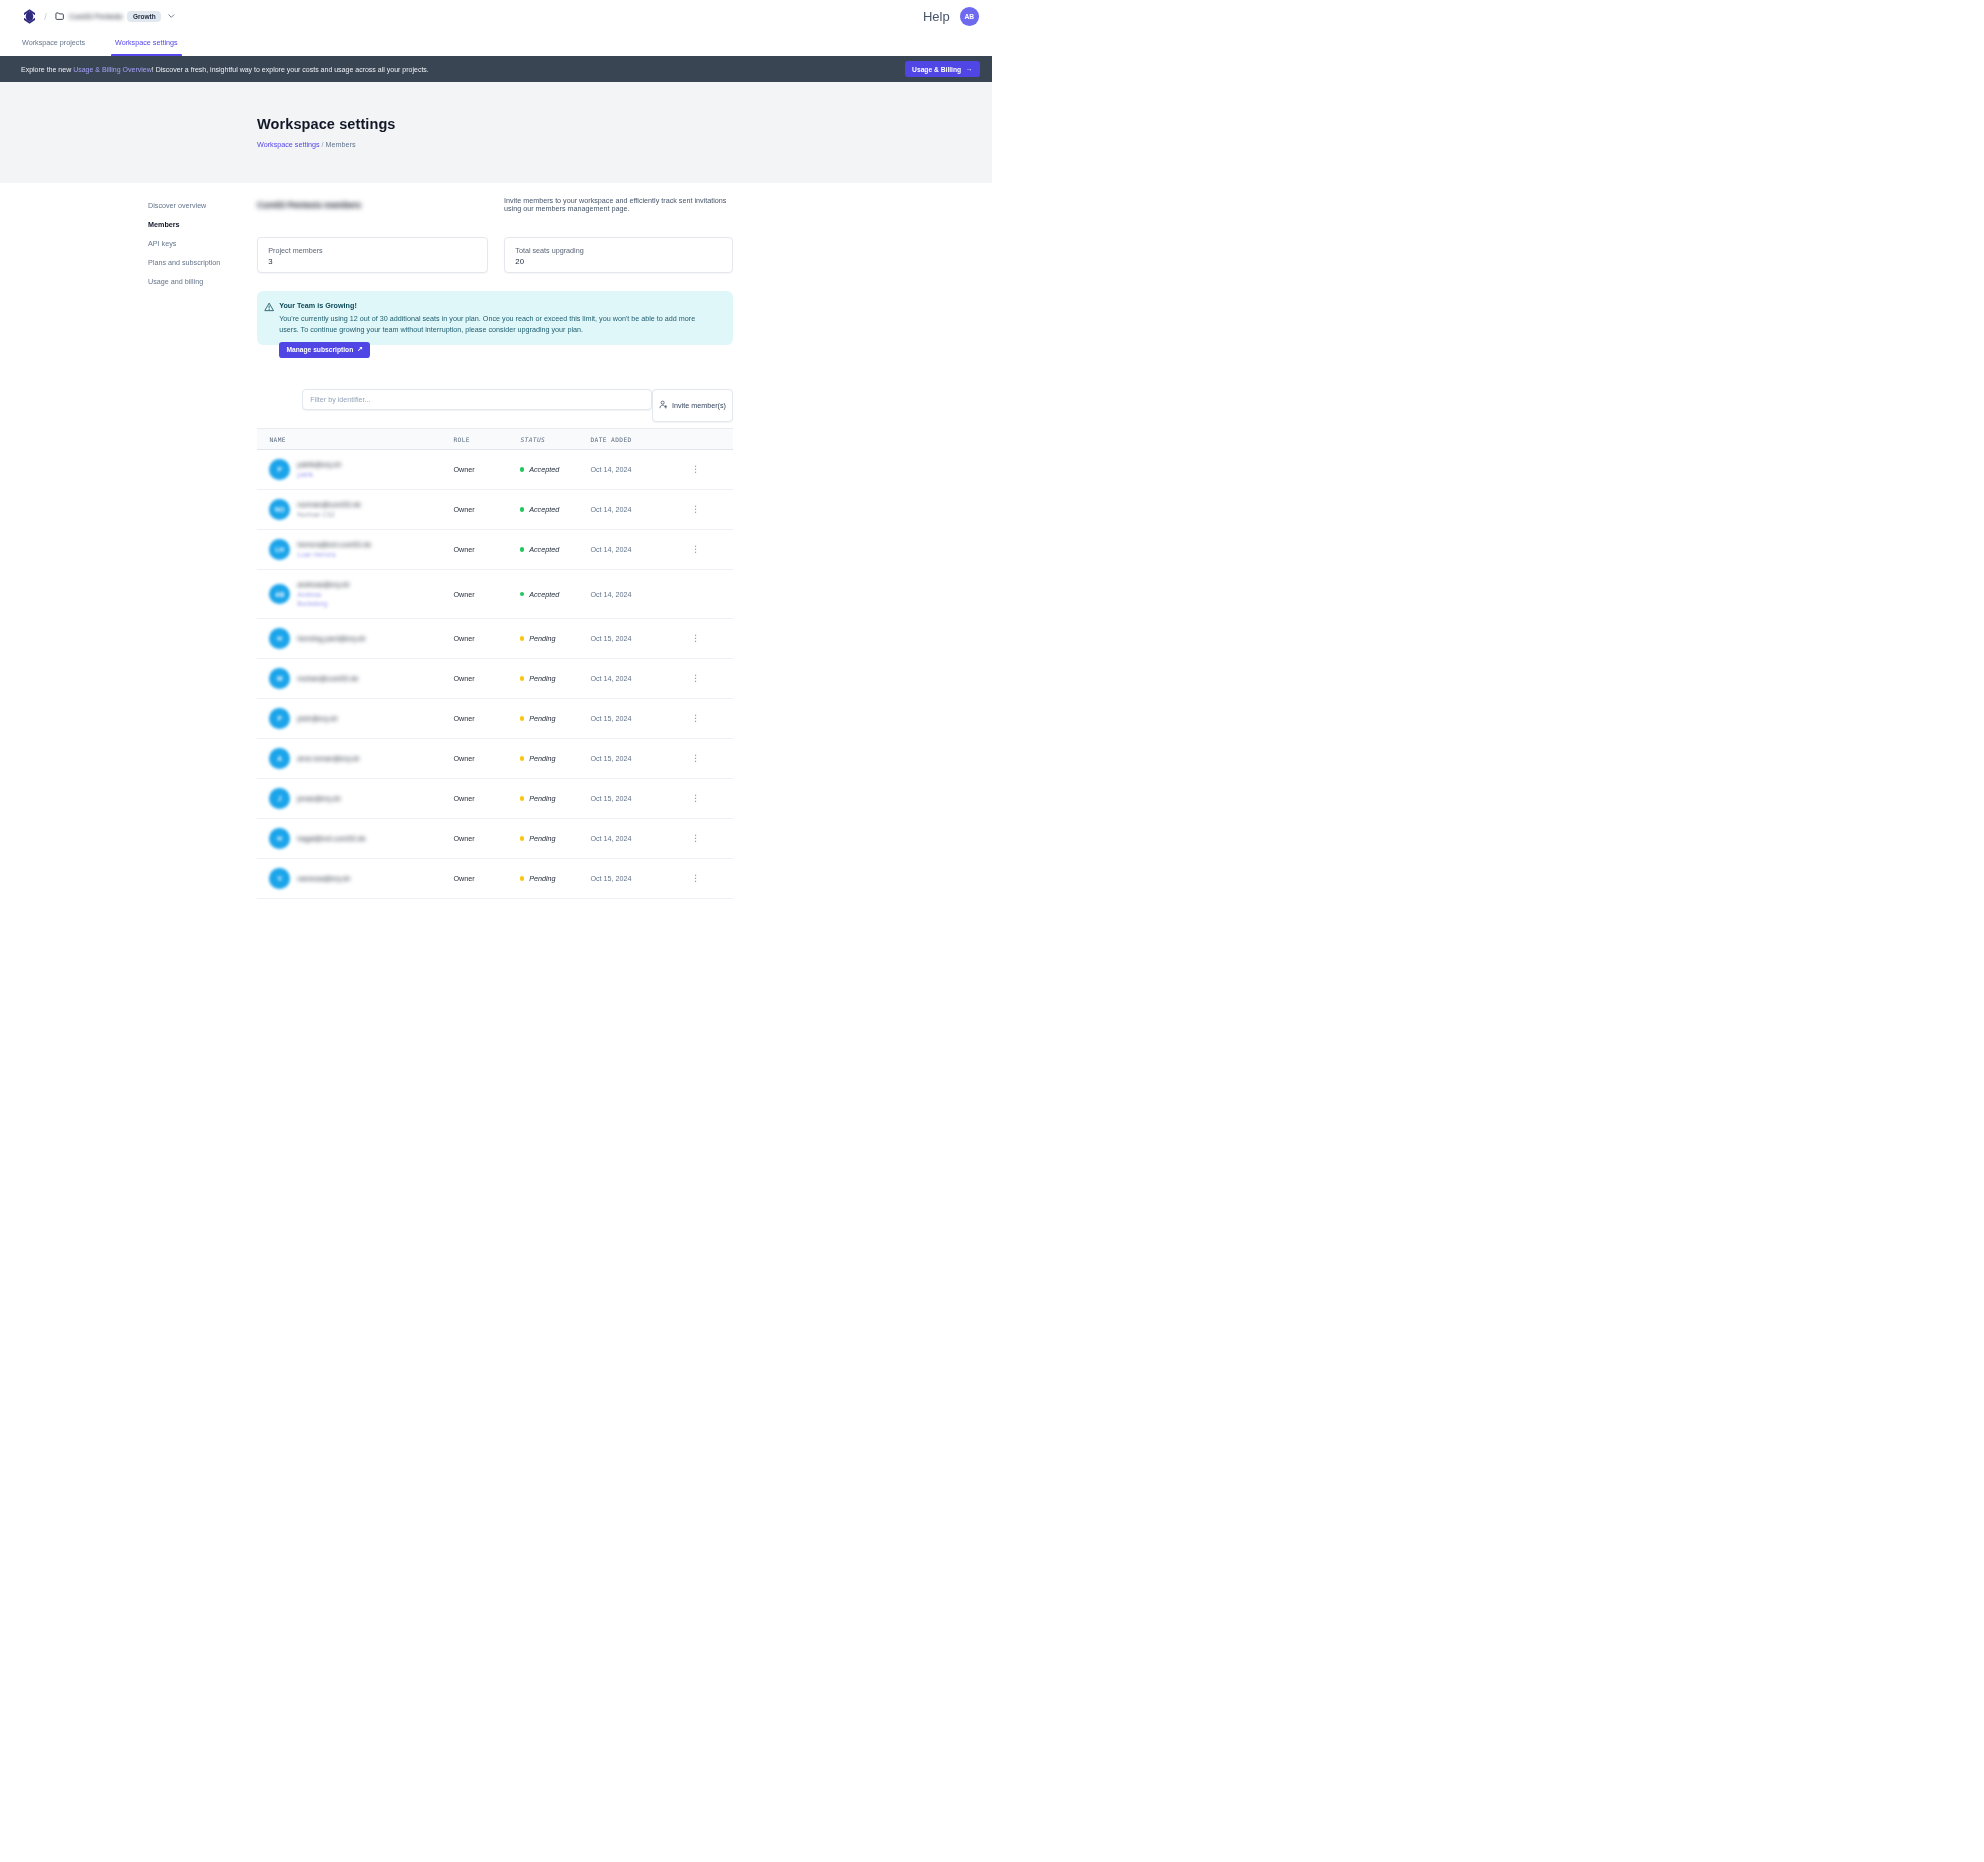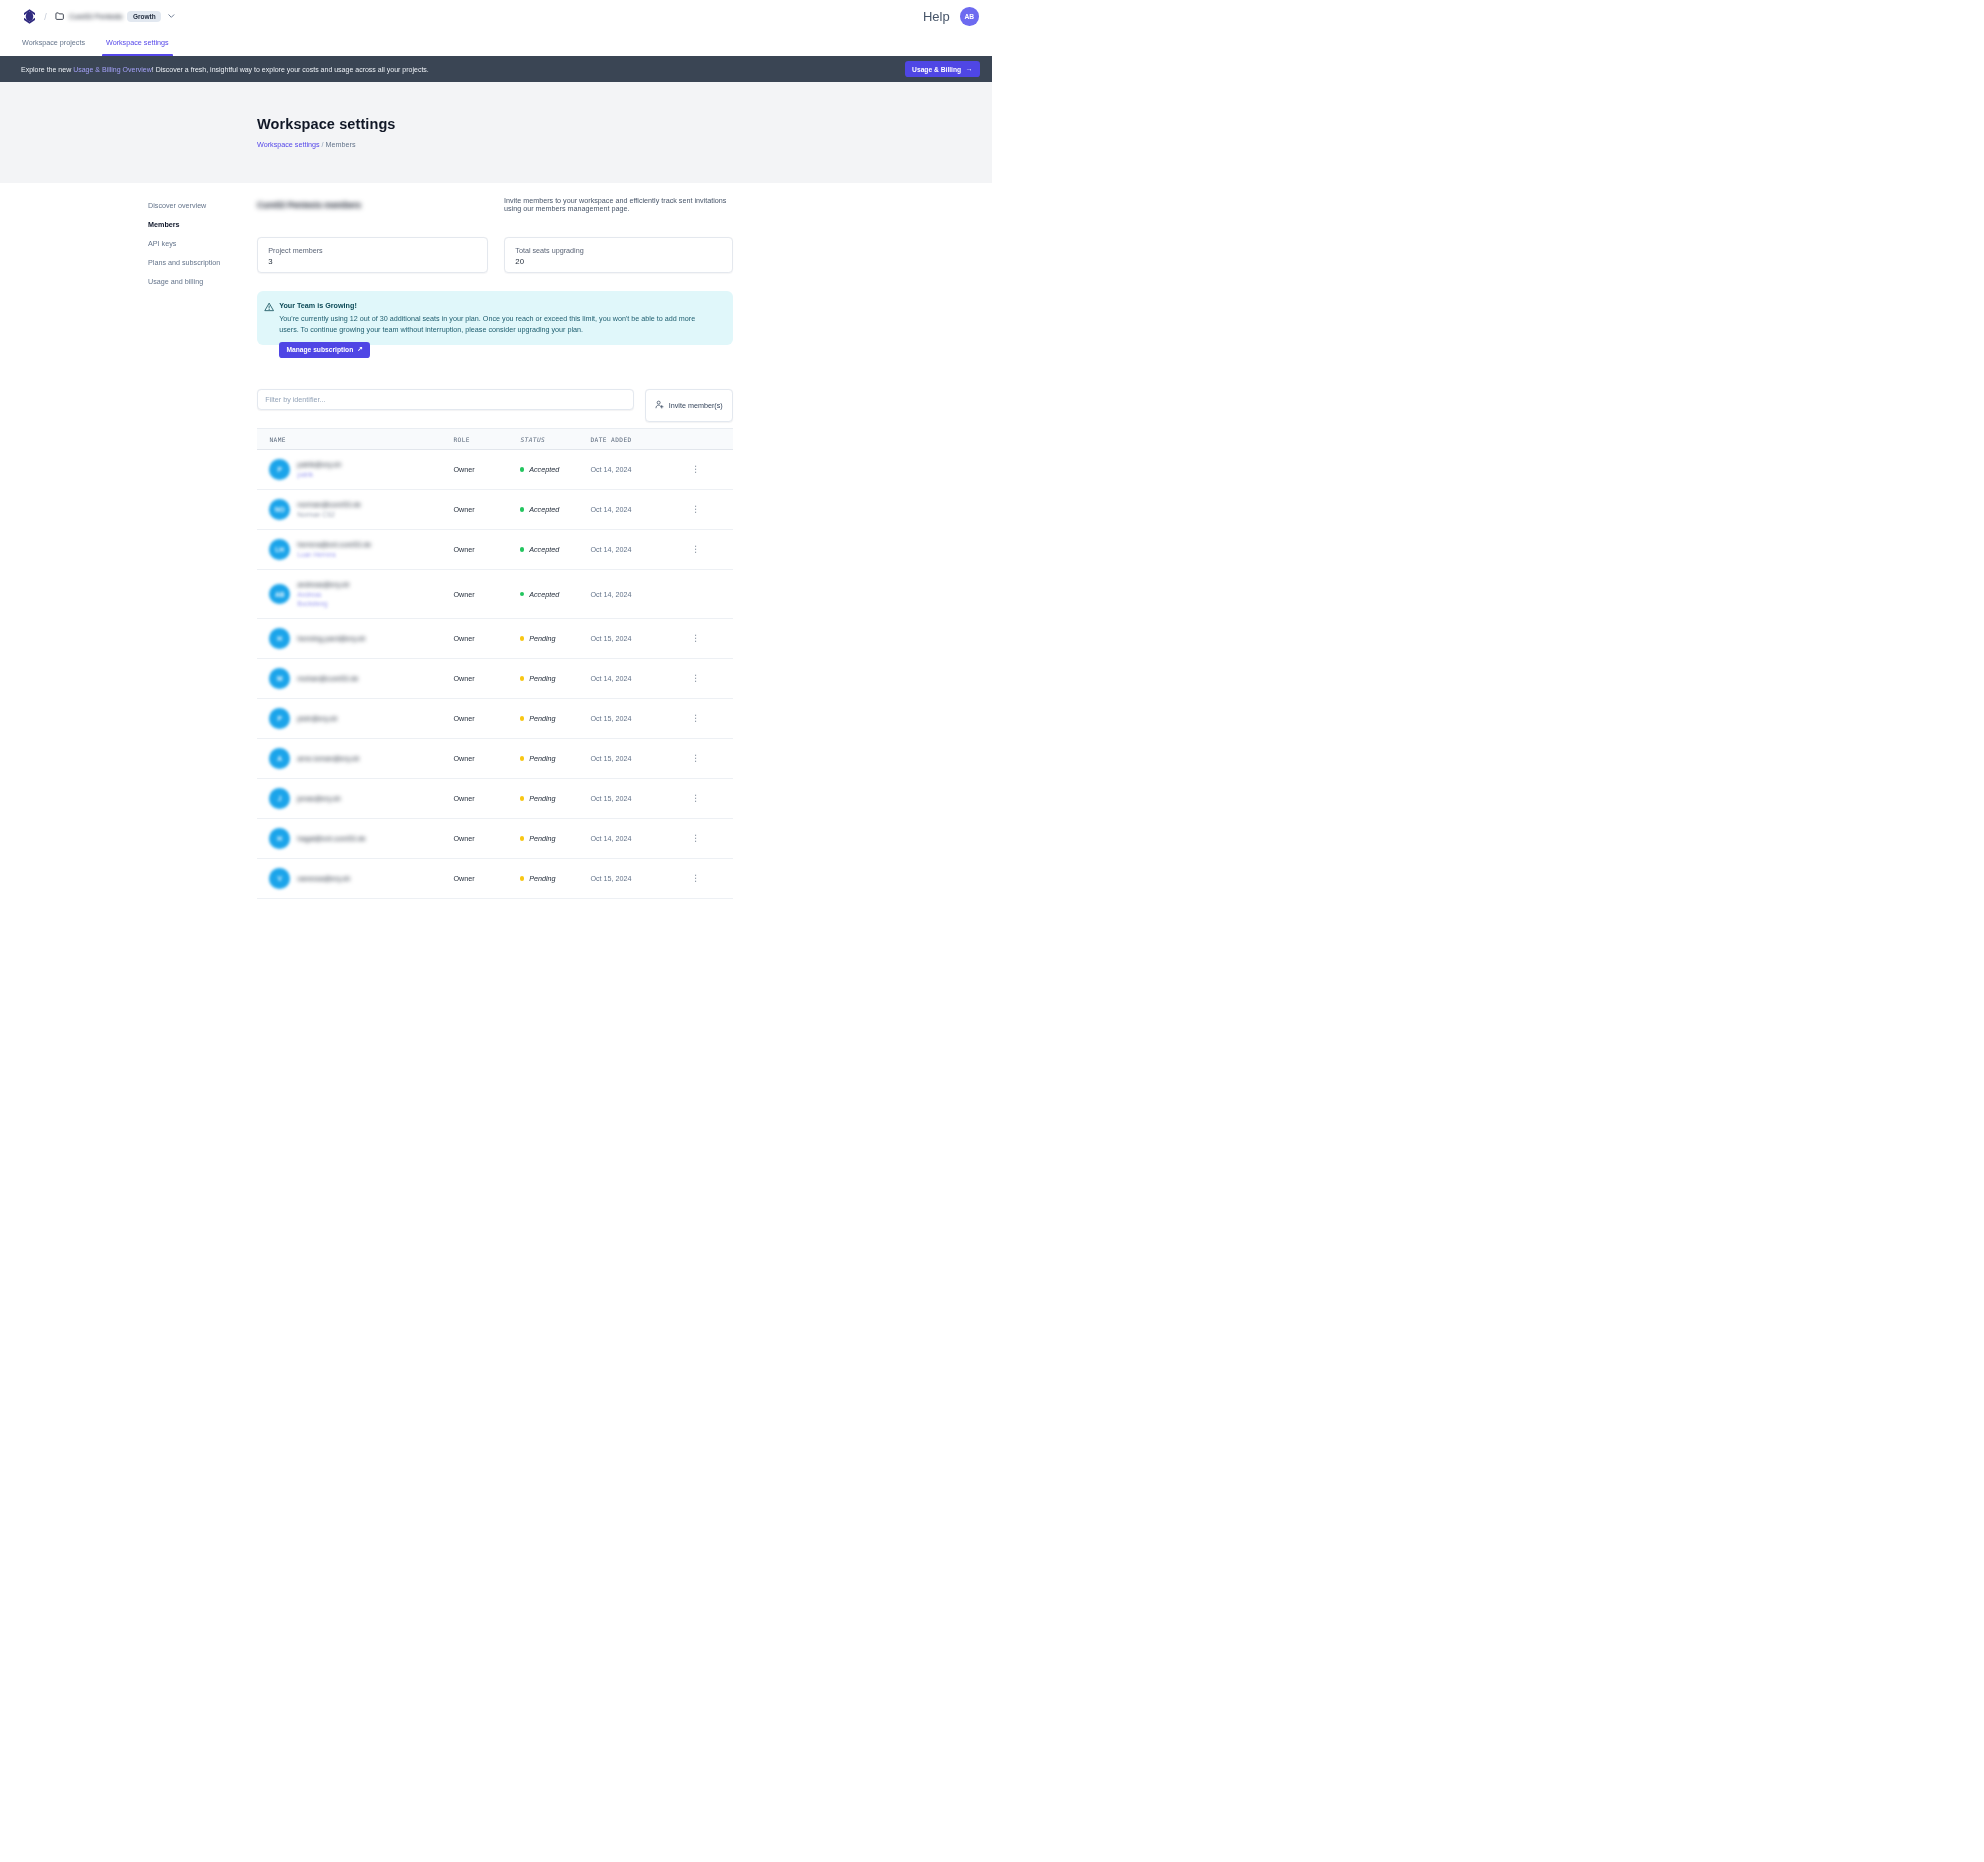--- a/index.html
+++ b/index.html
@@ -31,21 +31,21 @@
   .chev-down { margin-left:2.1px; display:block; }
   .topbar-right { display:flex; align-items:center; gap:10.3px; }
   .help-link { font-size:13px; color:#475569; cursor:pointer; }
   .avatar {
     width:18.6px; height:18.6px; border-radius:50%; background:#6d6af0;
     color:#fff; font-size:6.7px; font-weight:600;
     display:flex; align-items:center; justify-content:center;
   }
 
   
-  .tabsrow { position:absolute; top:33px; left:0; right:0; height:23px; background:#fff; padding-left:21px; display:flex; gap:19px; }
+  .tabsrow { position:absolute; top:33px; left:0; right:0; height:23px; background:#fff; padding-left:21px; display:flex; gap:28px; }
   .tab { font-size:7.2px; color:#64748b; padding:5.2px 1px 0; position:relative; cursor:pointer; }
   .tab.active { color:#5547e9; }
   .tab.active::after { content:""; position:absolute; left:-3.1px; right:-3.1px; bottom:0; height:1.6px; background:#5547e9; border-radius:1px 1px 0 0; }
 
   
   .banner {
     position:absolute; top:56px; left:0; right:0; height:26px; background:#3a4554;
     display:flex; align-items:center; justify-content:space-between; padding:0 12.4px 0 21px;
   }
   .banner-text { font-size:7px; color:#eef2f7; }
@@ -96,21 +96,21 @@
   .alert-title { font-size:7.2px; font-weight:700; color:#0c4a57; }
   .alert-body { font-size:7.2px; color:#1d5d6e; line-height:11px; margin-top:3.1px; max-width:432px; }
   .alert-btn { margin:6.7px 0 0 15px; height:15.5px; }
   .upright-glyph { font-size:6.7px; line-height:1; }
 
   
   .toolbar { position:absolute; left:0; top:205px; width:476px; display:flex; justify-content:space-between; }
   .filter-input {
     width:377px; height:21px; border:0.5px solid #e3e8ef; border-radius:4.1px;
     box-shadow:0 0.5px 1px rgba(16,24,40,.05); padding:0 7.2px; font-size:7.2px;
-    font-family:"Liberation Sans", sans-serif; color:#1f2937; background:#fff; outline:none;
+    font-family:"Liberation Sans", sans-serif; color:#1f2937; background:#fff; outline:none;margin-left:45px;
   }
   .filter-input::placeholder { color:#93a3b8; }
   .invite-btn {
     width:88px; height:33px; background:#fff; border:0.5px solid #e3e8ef; border-radius:4.1px;
     box-shadow:0 0.5px 1px rgba(16,24,40,.05); display:flex; align-items:center; justify-content:center;
     gap:4.7px; font-size:7.2px; color:#33435a; cursor:pointer;
     font-family:"Liberation Sans", sans-serif;
   }
 
   

